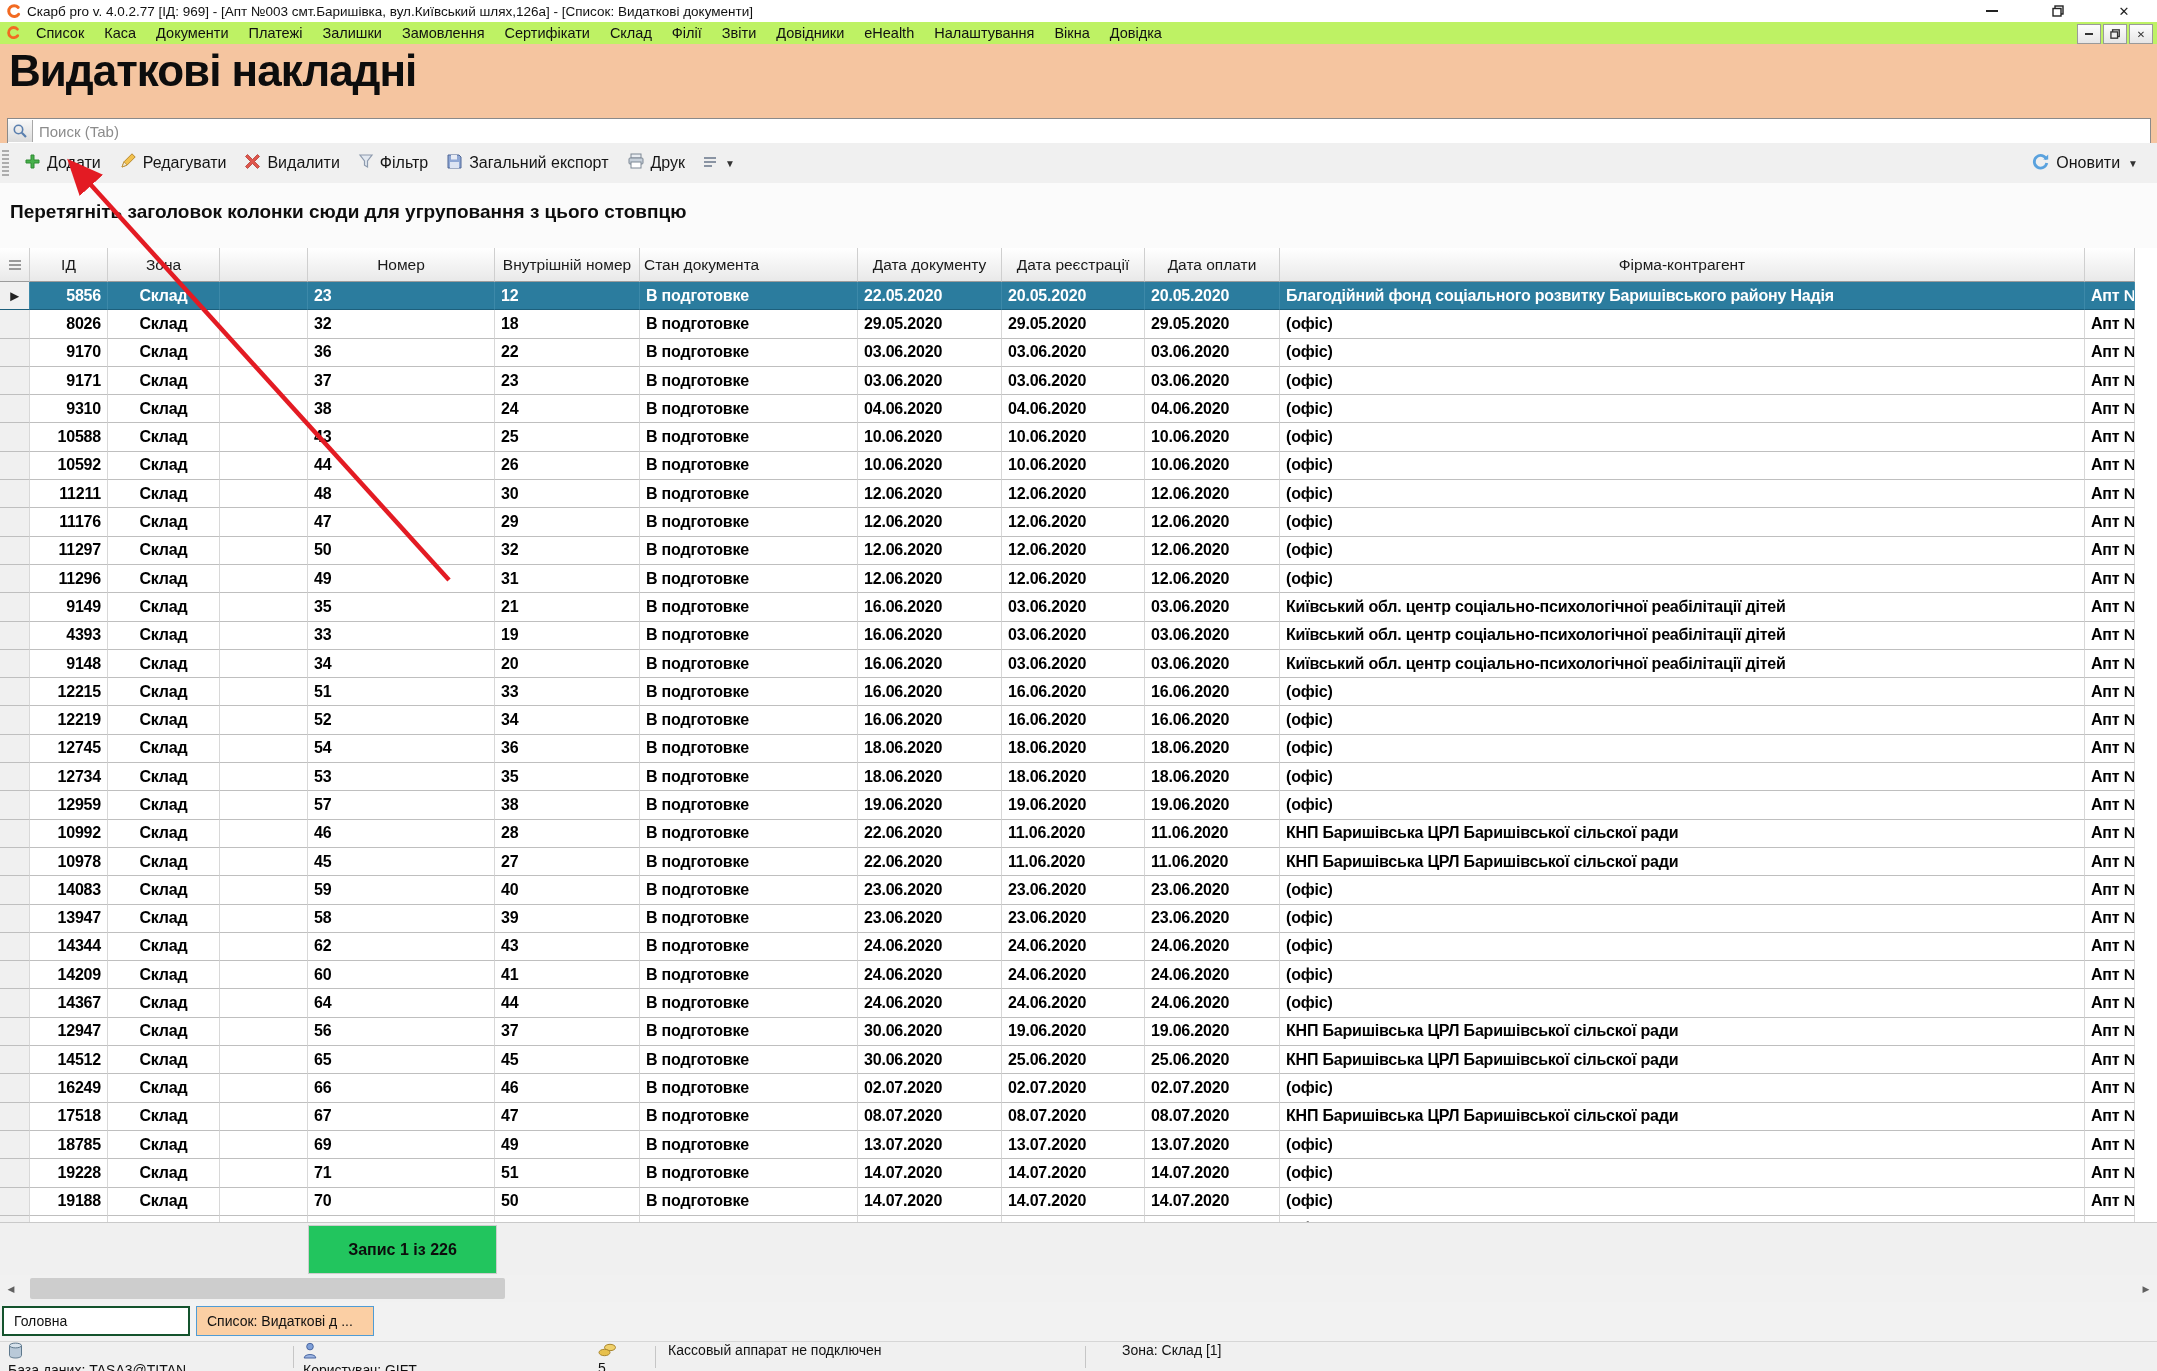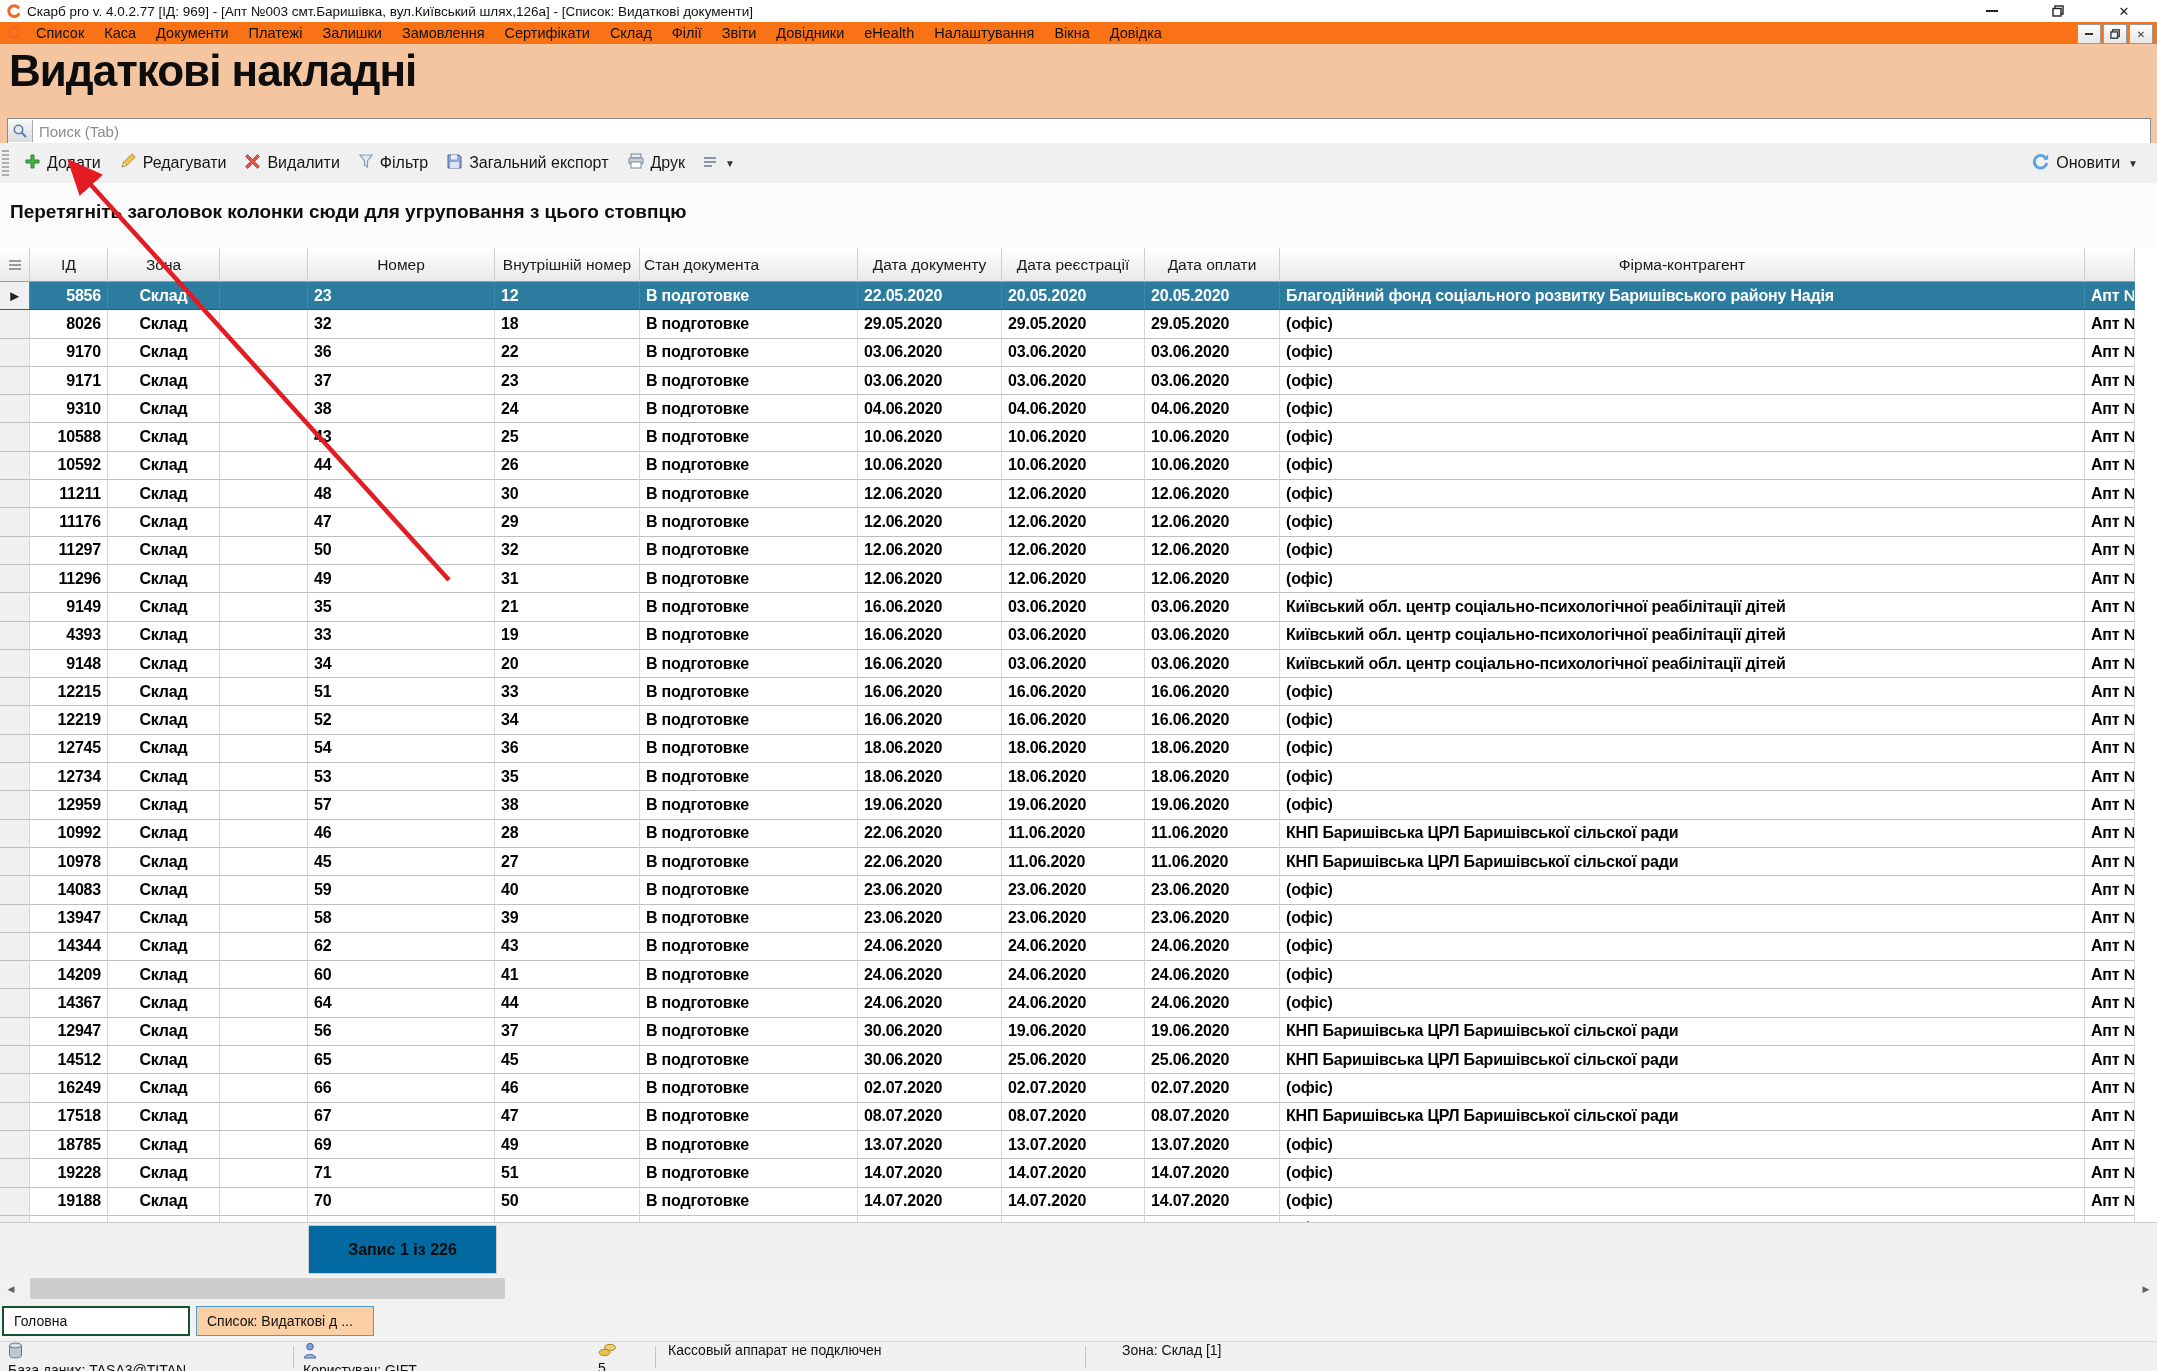--- a/index.html
+++ b/index.html
@@ -6,21 +6,21 @@
   #app{position:relative;width:2157px;height:1371px;background:#fff;overflow:hidden;padding-left:28px;}
 
   
   .titlebar{position:absolute;left:0;top:0;width:2157px;height:22px;background:#fff;
     display:flex;align-items:center;font-size:13.5px;color:#111;border-bottom:1px solid #ececec;}
   .app-ico{margin:0 6px 0 6px;display:flex;align-items:center;}
   .win-controls{position:absolute;right:0;top:0;height:22px;display:flex;align-items:center;}
   .win-btn{width:66px;height:22px;display:flex;align-items:center;justify-content:center;color:#222;font-size:13px;}
   .min-glyph{display:inline-block;width:12px;height:2px;background:#222;}
   
-  .menubar{position:absolute;left:0;top:22px;width:2157px;height:22px;background:#f97316;
+  .menubar{position:absolute;left:0;top:22px;width:2157px;height:22px;background:#bef264;
     display:flex;align-items:center;font-size:14.5px;color:#111;border-bottom:1px solid #e4e4e4;}
   .menubar .app-ico{margin-left:6px;}
   .menu-item{padding:0 10px;line-height:22px;cursor:default;}
   .mdi-controls{position:absolute;right:4px;top:2px;display:flex;gap:2px;}
   .mdi-btn{width:22px;height:18px;border:1px solid #9a9a9a;background:linear-gradient(#fdfdfd,#e6e6e6);
     display:flex;align-items:center;justify-content:center;font-size:10px;color:#333;}
 
   
   .peach{position:absolute;left:0;top:44px;width:2157px;height:99px;background:#F5C5A0;}
   .page-title{position:absolute;left:9px;top:2px;font-size:44px;font-weight:bold;color:#0d0d0d;letter-spacing:-1px;}
@@ -67,21 +67,21 @@
     background-image:repeating-linear-gradient(#9a9a9a 0 2px, transparent 2px 4px);}
 
   
   .vsb{position:absolute;right:0;top:248px;width:22px;height:1027px;background:#f1f1f1;border-left:1px solid #dcdcdc;}
   .vsb .btn{position:absolute;left:0;width:22px;height:20px;background:#f1f1f1;color:#616161;font-size:9px;
     display:flex;align-items:center;justify-content:center;}
   .vsb .thumb{position:absolute;left:2px;top:24px;width:18px;height:86px;background:#cdcdcd;border-radius:2px;}
 
   
   .gridfooter{position:absolute;left:0;top:1222px;width:2157px;height:53px;background:#f0f0f0;border-top:1px solid #c9c9c9;}
-  .record-cell{position:absolute;left:308px;top:2px;width:187px;height:47px;background:#0369a1;
+  .record-cell{position:absolute;left:308px;top:2px;width:187px;height:47px;background:#22c55e;
     border:1px solid #cdcdcd;display:flex;align-items:center;justify-content:center;
     font-size:16px;font-weight:bold;color:#0d0d0d;}
 
   
   .hsb{position:absolute;left:0;top:1275px;width:2157px;height:27px;background:#f1f1f1;}
   .hsb .btn{position:absolute;top:0;width:22px;height:27px;color:#616161;font-size:9px;
     display:flex;align-items:center;justify-content:center;}
   .hsb .thumb{position:absolute;left:30px;top:3px;width:475px;height:21px;background:#cdcdcd;border-radius:2px;}
 
   

